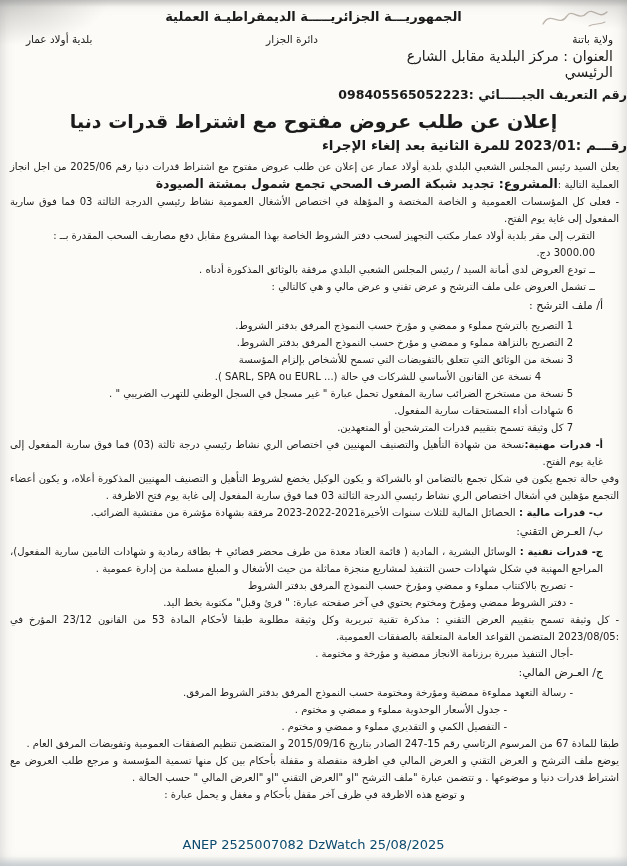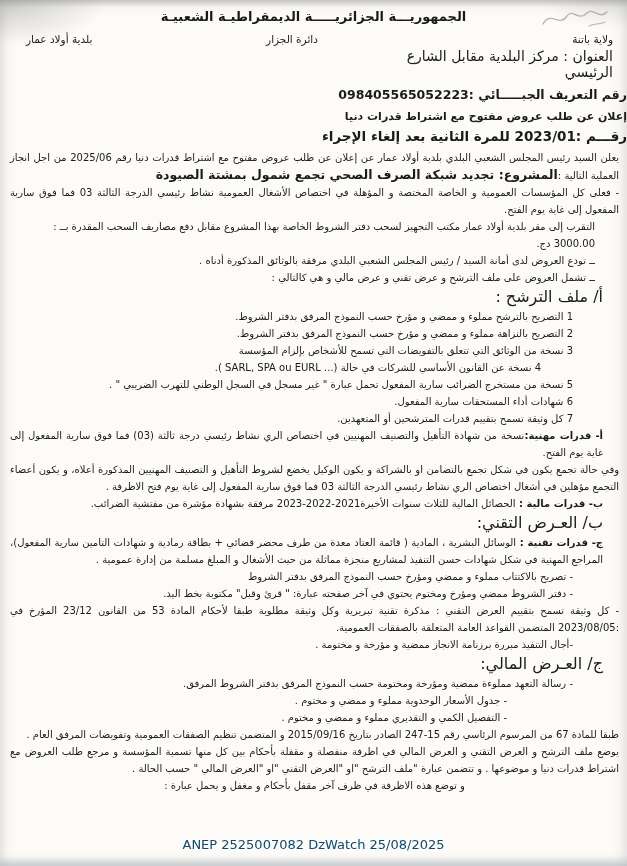--- a/index.html
+++ b/index.html
@@ -22,28 +22,28 @@
   .scribble{position:absolute;top:4px;right:16px;width:72px;height:28px;opacity:.55;}
 
   .masthead{padding-top:9px;text-align:center;font-weight:bold;font-size:13px;letter-spacing:.2px;}
   .org-row{display:flex;margin-top:9px;padding:0 14px 0 26px;font-size:10.5px;align-items:flex-start;}
   .org-right{width:225px;text-align:right;}
   .org-center{flex:1;text-align:center;}
   .org-left{width:170px;text-align:left;}
   .address{font-size:14px;margin-top:3px;}
 
   .tax{margin-top:7px;text-align:right;font-weight:bold;font-size:12.5px;}
-  .title1{margin-top:8px;font-weight:bold;font-size:11px;}
+  .title1{margin-top:8px;text-align:center;font-weight:bold;font-size:19px;}
   .title2{margin-top:5px;text-align:right;font-weight:bold;font-size:13.5px;}
 
   .doc-body{padding:5px 8px 26px 10px;font-size:10px;line-height:17px;text-align:right;}
   .ln{min-height:17px;}
   .c{text-align:center;}
   .j{text-align:justify;}
-  .h{font-size:16px;line-height:22px;}
+  .h{font-size:11px;line-height:22px;}
   .ind1{padding-right:24px;}
   .ind2{padding-right:46px;}
   .ind2b{padding-right:78px;}
   .ind3{padding-right:16px;}
   .ind4{padding-right:112px;}
   .b{font-weight:bold;}
   .lg{font-weight:bold;font-size:12.5px;margin-left:36px;}
 
   .footer{position:absolute;bottom:14px;left:0;right:0;text-align:center;direction:ltr;font-size:13px;color:#0c4a6e;}
 </style>
@@ -55,21 +55,21 @@
   <div class="artifact a-top"></div>
   <div class="artifact a-tl"></div>
   <div class="artifact a-tr"></div>
   <div class="artifact a-bottom"></div>
 
   <svg class="scribble" viewBox="0 0 72 28">
     <path d="M4 20 C12 6, 20 24, 28 12 C33 4, 40 18, 48 9 C54 3, 60 16, 68 8" fill="none" stroke="#8d7f70" stroke-width="1.4" stroke-linecap="round"></path>
     <path d="M50 22 C55 19, 61 21, 66 18" fill="none" stroke="#8d7f70" stroke-width="1.1" stroke-linecap="round"></path>
   </svg>
 
-  <div class="masthead">الجمهوريـــة الجزائريـــــة الديمقراطيـة الشعبيـة</div>
+  <div class="masthead">الجمهوريـــة الجزائريـــــة الديمقراطيـة العملية</div>
 
   <div class="org-row">
     <div class="org-right">
       <div>ولاية باتنة</div>
       <div class="address">العنوان : مركز البلدية مقابل الشارع الرئيسي</div>
     </div>
     <div class="org-center">دائرة الجزار</div>
     <div class="org-left">بلدية أولاد عمار</div>
   </div>
 

